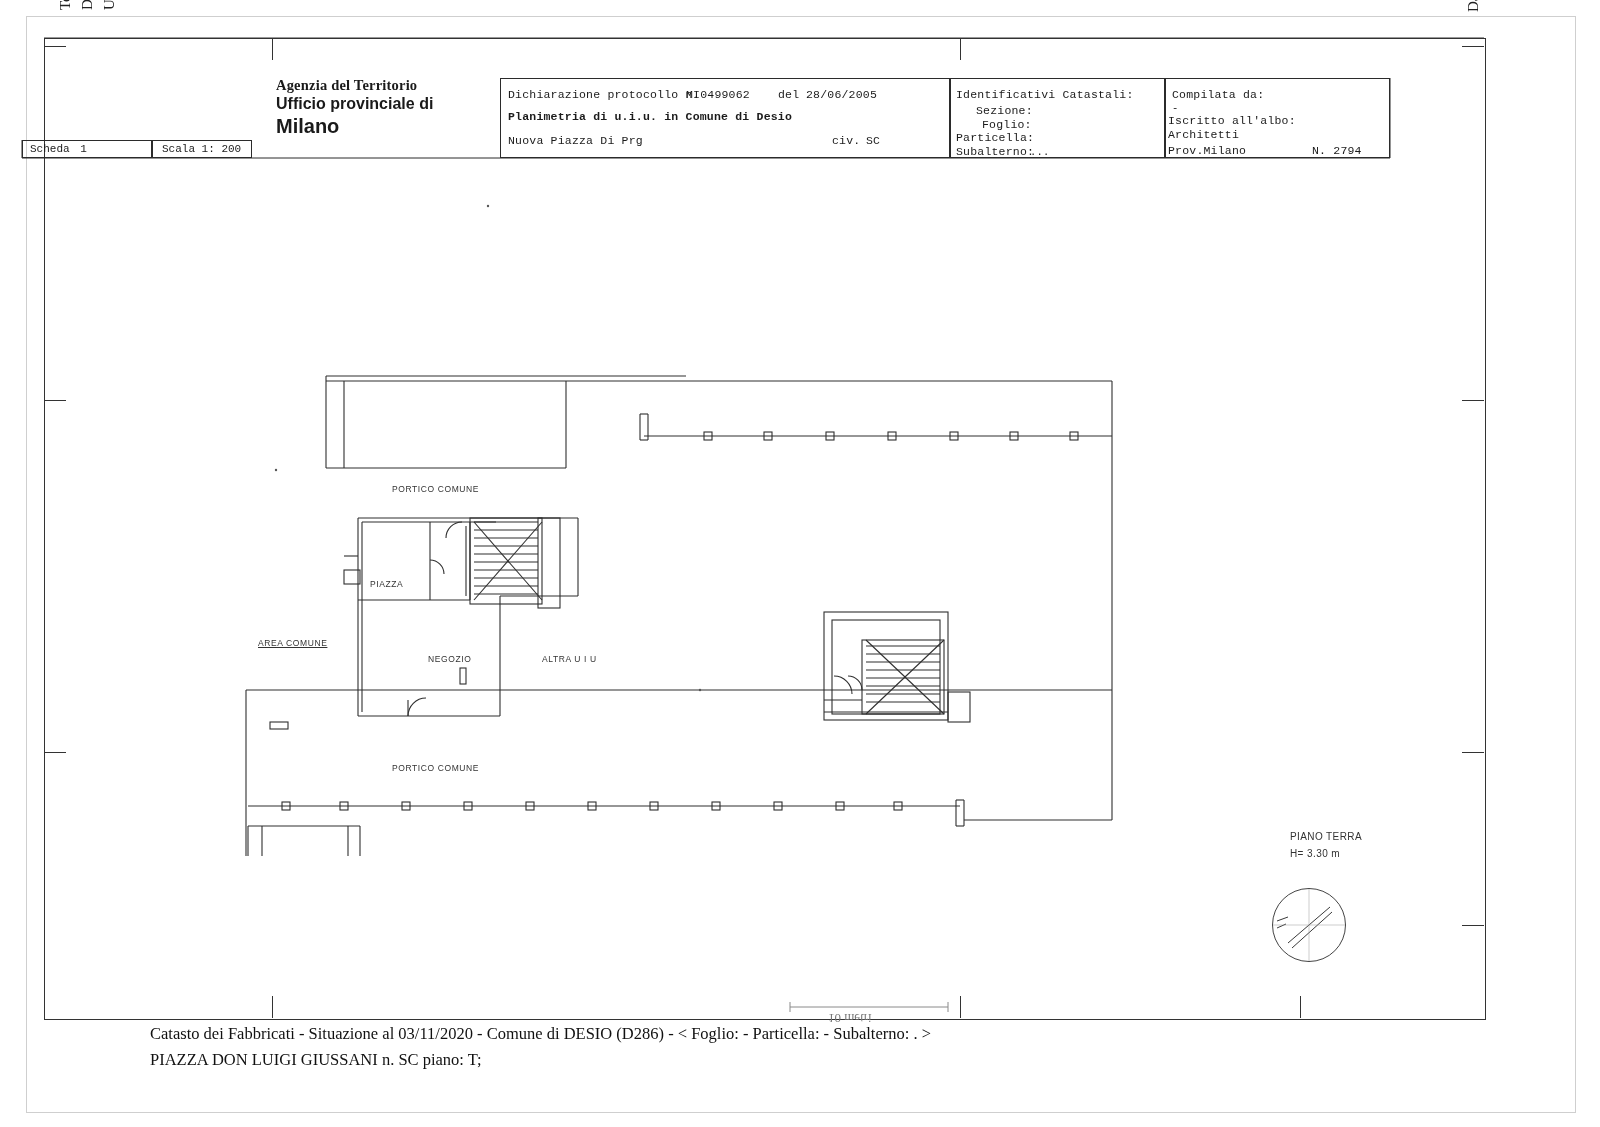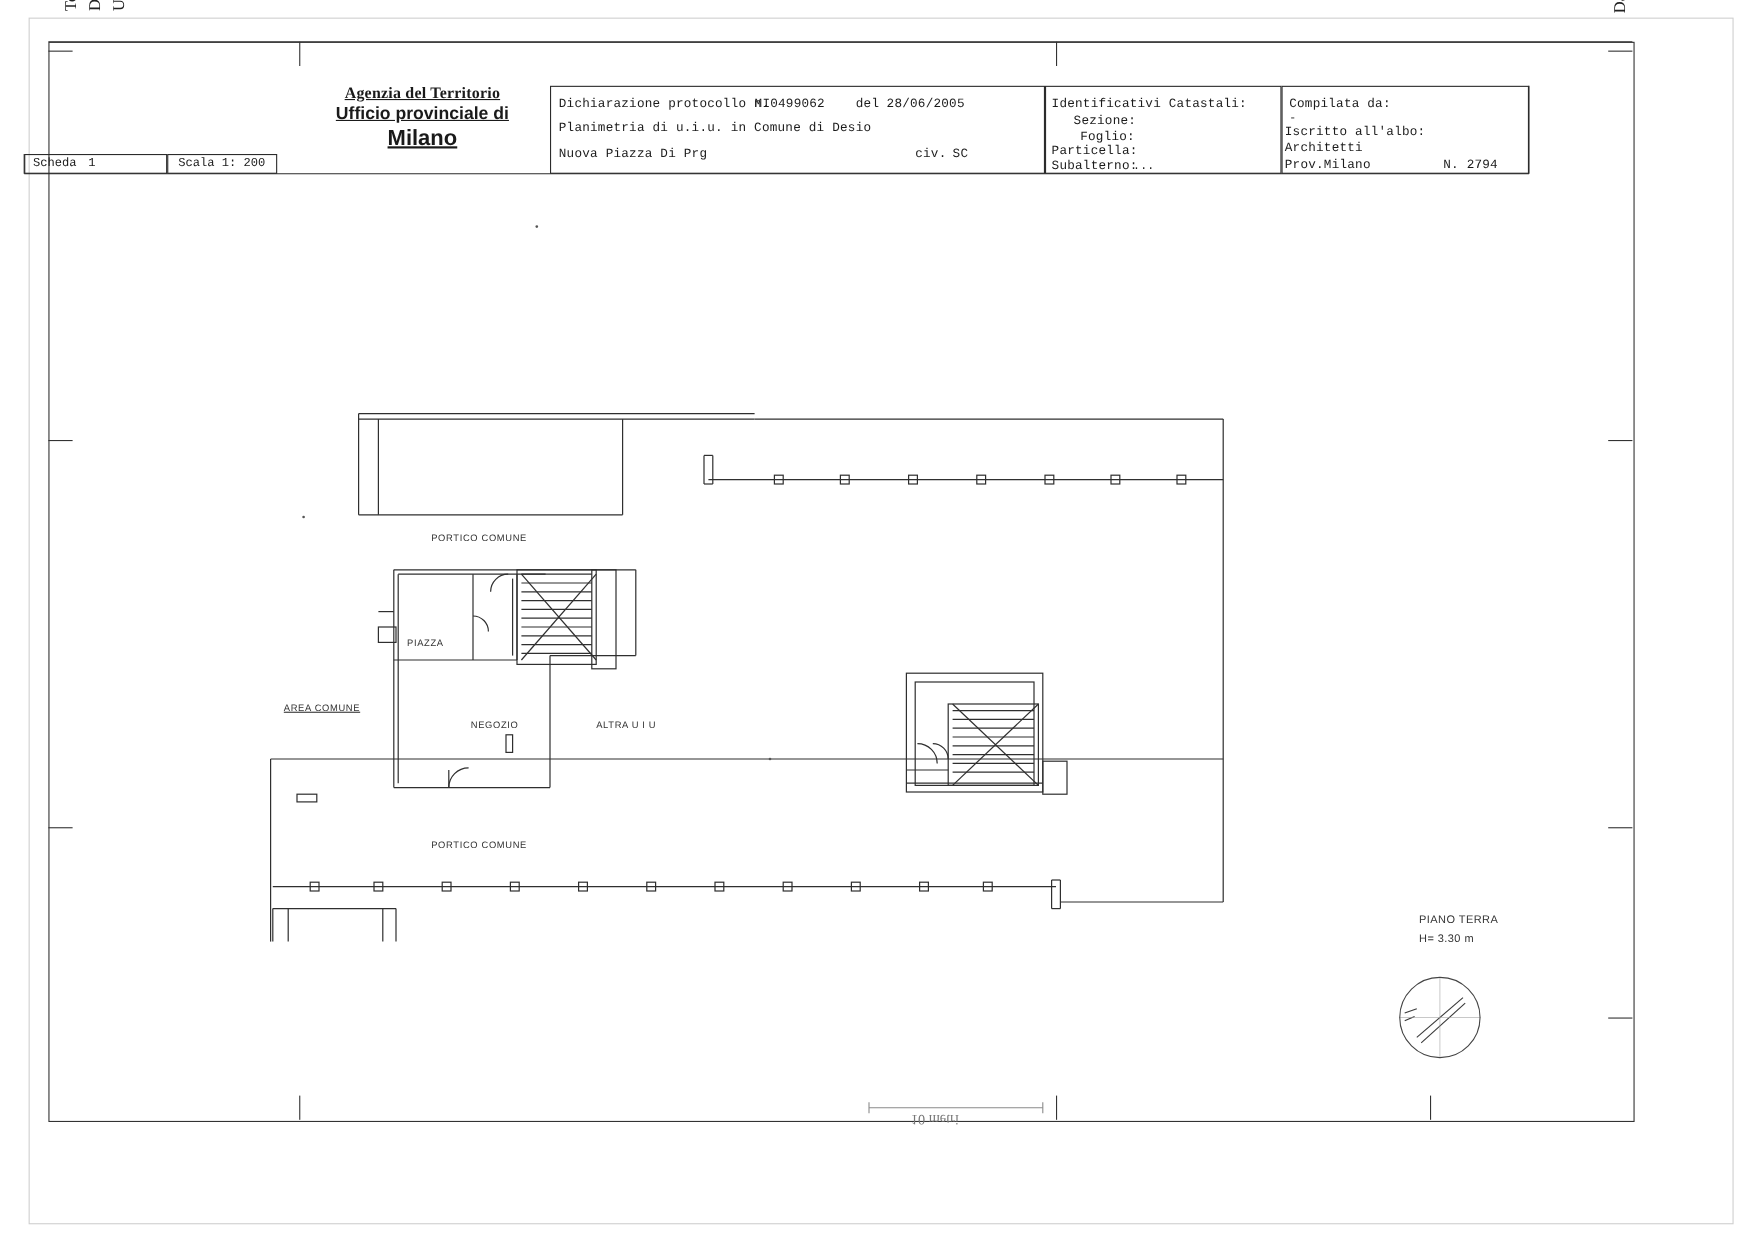--- a/index.html
+++ b/index.html
@@ -40,21 +40,21 @@
     transform:rotate(180deg);
   }
   #left-col-1{left:118px;top:10px;font-size:15px;}
   #left-col-2{left:96px;top:10px;font-size:15px;}
   #left-col-3{left:74px;top:10px;font-size:15px;}
   #right-col-1{left:1482px;top:12px;font-size:15px;}
   .box{position:absolute;border:1px solid #2b2b2b;box-sizing:border-box;}
 
   .agency{
     position:absolute;left:276px;top:76px;width:216px;height:82px;
-    text-align:center;line-height:1.25;text-decoration:underline;
+    line-height:1.25;
   }
   .agency .l1{font-size:14.5px;font-weight:bold;letter-spacing:.2px;}
   .agency .l2{font-size:21px;font-weight:bold;letter-spacing:.6px;font-family:"Liberation Sans",sans-serif;}
   .agency .l3{font-size:16px;font-weight:bold;font-family:"Liberation Sans",sans-serif;}
   .agency .l4{font-size:20px;font-weight:bold;font-family:"Liberation Sans",sans-serif;}
 
   #scheda-box{left:22px;top:140px;width:130px;height:18px;}
   #scala-box{left:152px;top:140px;width:100px;height:18px;}
   .minibox-txt{
     position:absolute;font-family:"Liberation Mono",monospace;font-size:11px;
@@ -144,21 +144,21 @@
   <div class="minibox-txt" id="scala-txt">Scala 1: 200</div>
 
   <div class="box" id="decl-box"></div>
   <div class="box" id="cat-box"></div>
   <div class="box" id="comp-box"></div>
 
   <div class="mono" style="left:508px;top:88px;">Dichiarazione protocollo n.</div>
   <div class="mono" style="left:686px;top:88px;">MI0499062</div>
   <div class="mono" style="left:778px;top:88px;">del</div>
   <div class="mono" style="left:806px;top:88px;">28/06/2005</div>
-  <div class="mono" style="left:508px;top:110px;">Planimetria di u.i.u. in Comune di Desio</div>
+  <div class="mono" style="left:508px;top:110px;font-weight:bold;">Planimetria di u.i.u. in Comune di Desio</div>
   <div class="mono" style="left:508px;top:134px;">Nuova Piazza Di Prg</div>
   <div class="mono" style="left:832px;top:134px;">civ.</div>
   <div class="mono" style="left:866px;top:134px;">SC</div>
 
   <div class="mono" style="left:956px;top:88px;">Identificativi Catastali:</div>
   <div class="mono" style="left:976px;top:104px;">Sezione:</div>
   <div class="mono" style="left:982px;top:118px;">Foglio:</div>
   <div class="mono" style="left:956px;top:131px;text-align:center;">Particella:</div>
   <div class="mono" style="left:956px;top:145px;">Subalterno:</div>
   <div class="mono sm" style="left:1030px;top:146px;">...</div>
@@ -312,14 +312,18 @@
     </svg>
   </div>
 
   <svg class="drawing">
     <line x1="790" y1="1007" x2="948" y2="1007" stroke="#8a8a8a" stroke-width="1"></line>
     <line x1="790" y1="1002" x2="790" y2="1012" stroke="#8a8a8a" stroke-width="1"></line>
     <line x1="948" y1="1002" x2="948" y2="1012" stroke="#8a8a8a" stroke-width="1"></line>
   </svg>
   <div class="scalebar-txt">10 metri</div>
 
+  <div class="caption">
+    <div class="l1">Catasto dei Fabbricati - Situazione al 03/11/2020 - Comune di DESIO (D286) - &lt;  Foglio:  -  Particella:  - Subalterno: .  &gt;</div>
+    <div class="l2">PIAZZA DON LUIGI GIUSSANI n. SC piano: T;</div>
+  </div>
 
 </div>
 
 </body></html>

